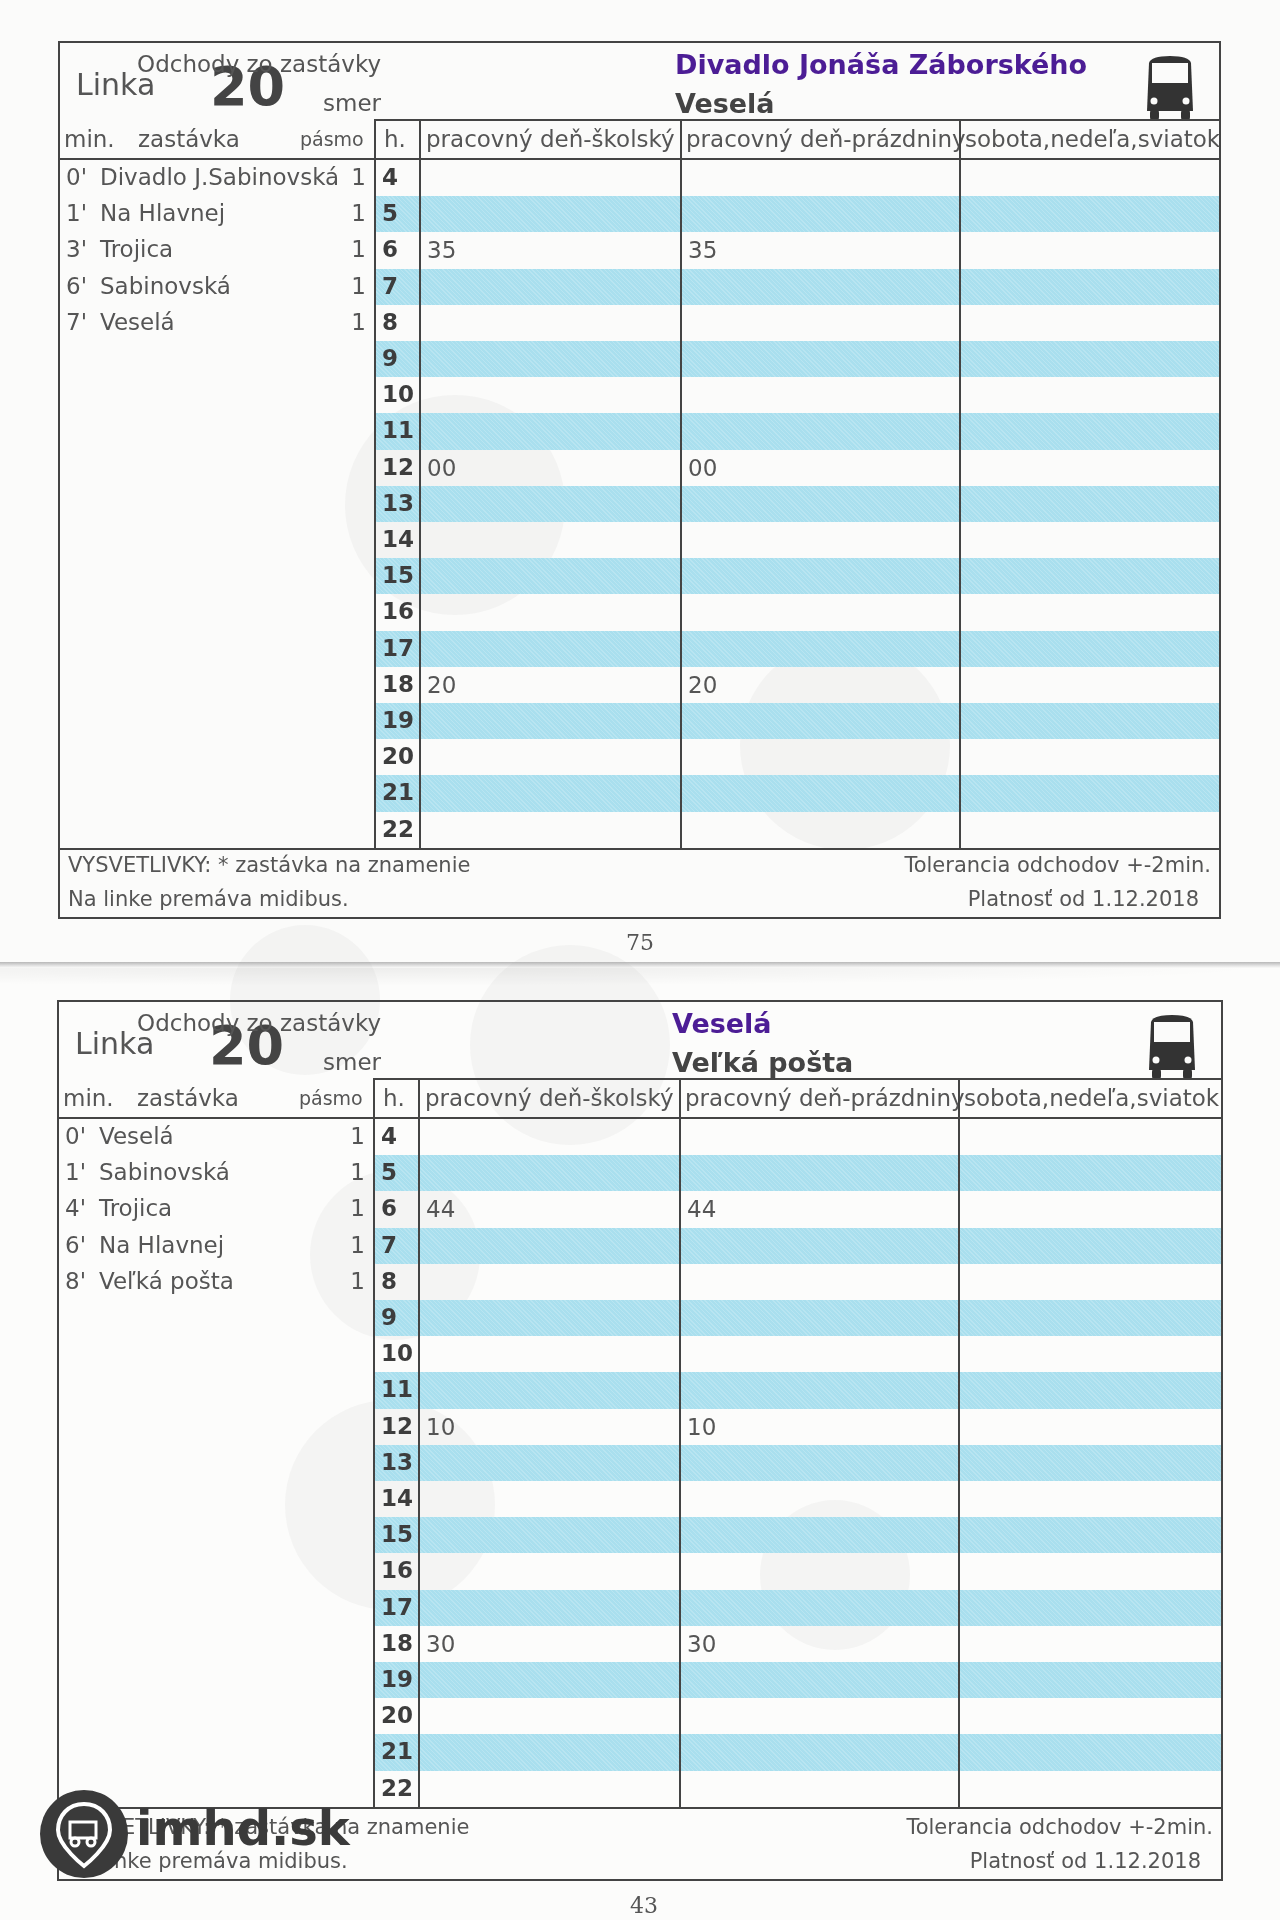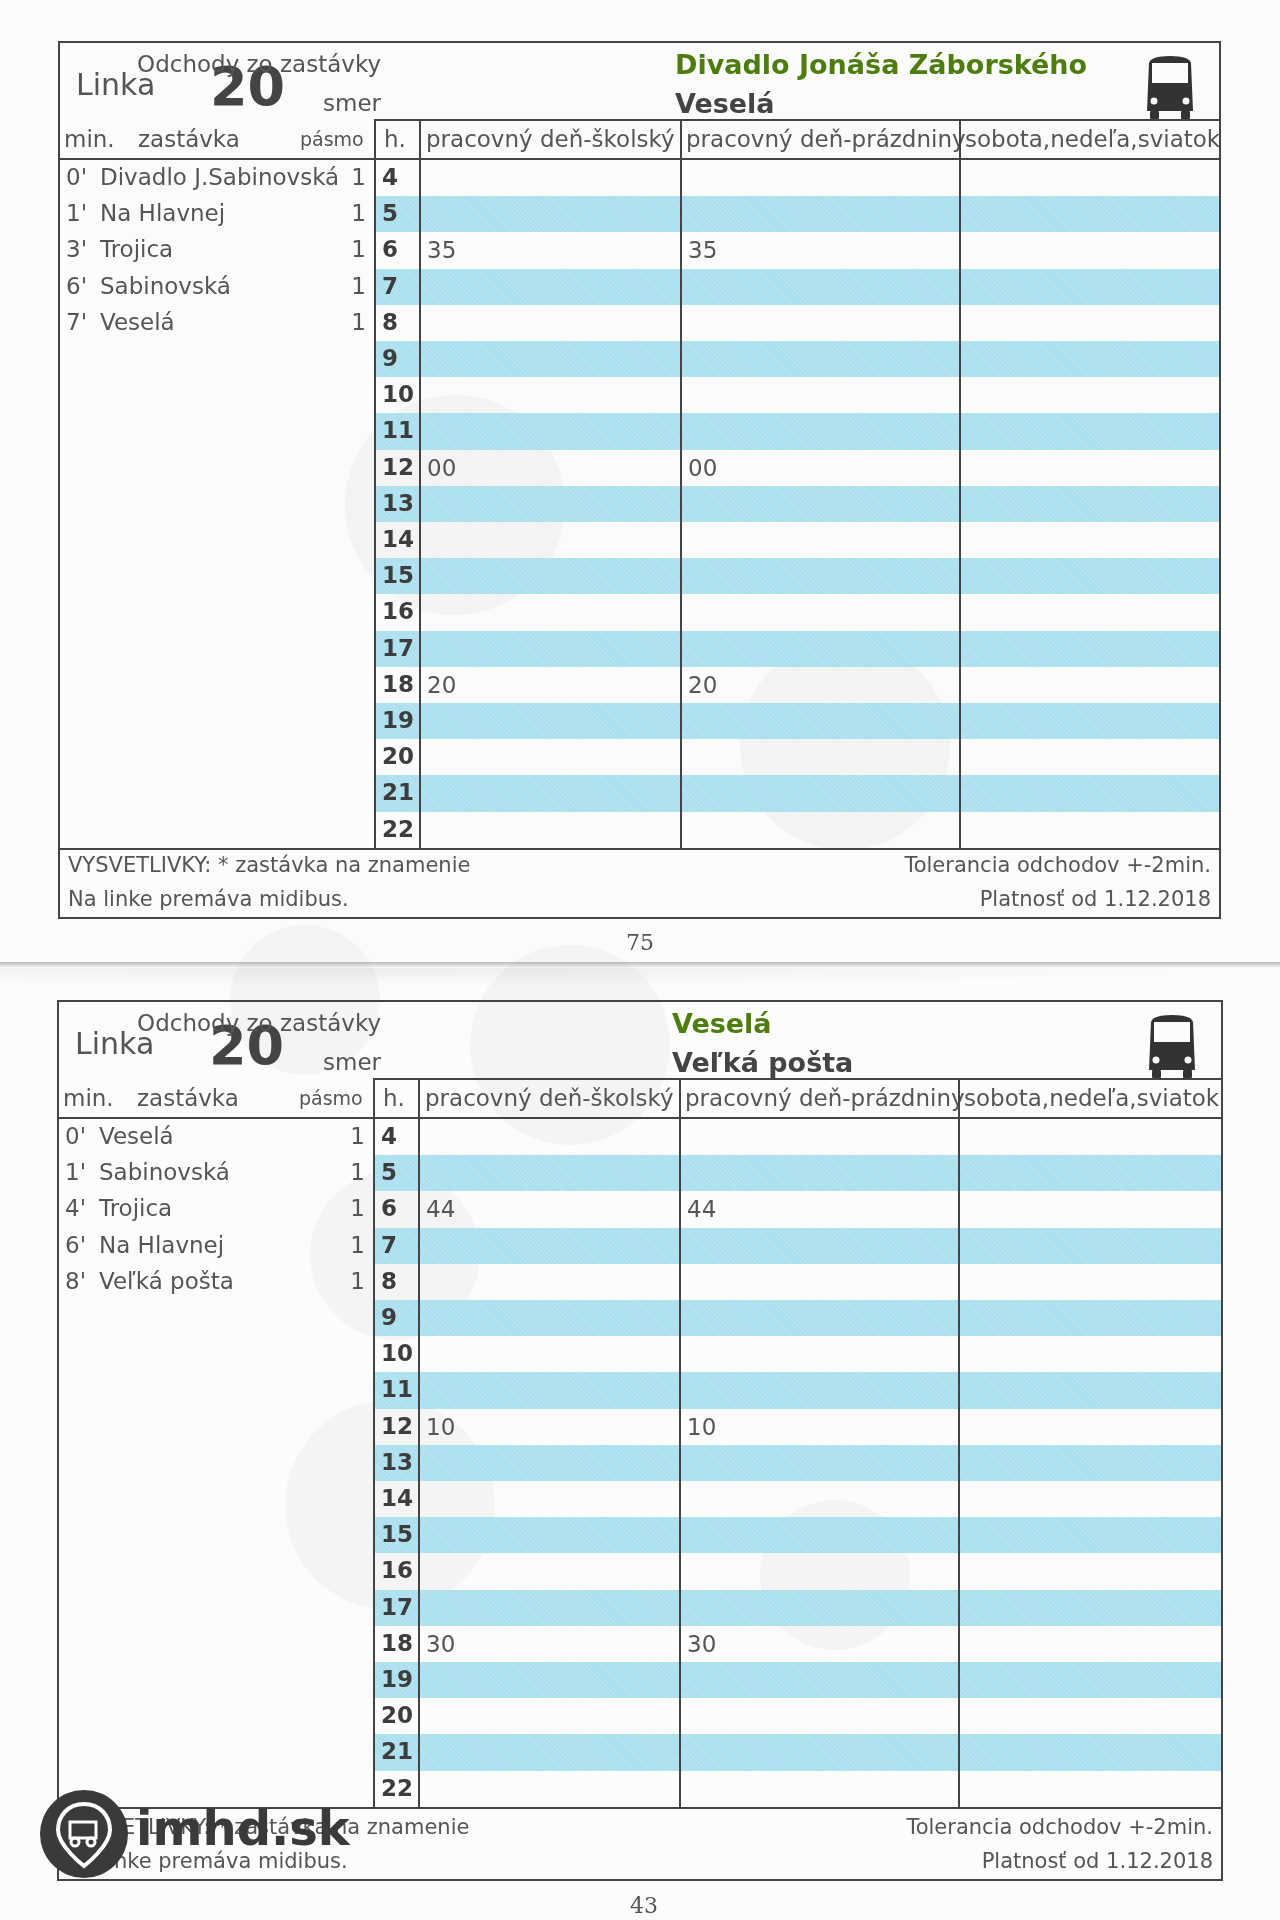--- a/index.html
+++ b/index.html
@@ -28,21 +28,21 @@
     box-sizing: border-box;
   }
   .tt.t1 { left: 58px; top: 41px; width: 1163px; height: 878px; }
   .tt.t2 { left: 57px; top: 1000px; width: 1166px; height: 881px; }
 
   .hdr { position: absolute; left: 0; top: 4px; right: 0; height: 80px; }
   .linka-label { position: absolute; left: 16px; top: 20px; font-size: 30px; color: #555; }
   .linka-num { position: absolute; left: 150px; top: 8px; font-size: 54px; font-weight: bold; color: #444; }
   .odch-label { position: absolute; right: 838px; top: 4px; font-size: 23px; color: #555; text-align: right; white-space: nowrap; }
   .smer-label { position: absolute; right: 838px; top: 43px; font-size: 23px; color: #555; white-space: nowrap; }
-  .stop-name { position: absolute; left: 615px; top: 2px; font-size: 27px; font-weight: bold; color: #4d7c0f; white-space: nowrap; }
+  .stop-name { position: absolute; left: 615px; top: 2px; font-size: 27px; font-weight: bold; color: #4c1d95; white-space: nowrap; }
   .smer-name { position: absolute; left: 615px; top: 41px; font-size: 27px; font-weight: bold; color: #444; white-space: nowrap; }
   .t2 .odch-label, .t2 .smer-label { right: 840px; }
   .t2 .stop-name, .t2 .smer-name { left: 613px; }
   .bus-icon { position: absolute; right: 20px; top: 6px; width: 58px; height: 70px; }
 
   .colhdr {
     position: absolute; left: 0; right: 0; top: 78px; height: 37px;
     font-size: 23px; color: #555;
   }
   .colhdr .cell { position: absolute; top: 0; height: 37px; line-height: 37px; white-space: nowrap; }
@@ -61,21 +61,21 @@
     background-color: #a9dfee;
     background-image: repeating-linear-gradient(45deg, rgba(255,255,255,0.18) 0 1px, rgba(255,255,255,0) 1px 3px);
   }
   .hrow .hr { position: absolute; left: 6px; top: 4px; font-size: 23px; font-weight: bold; color: #3d3d3d; }
   .hrow .mins { position: absolute; top: 5px; font-size: 23px; color: #555; white-space: nowrap; }
 
   .footer { position: absolute; left: 0; right: 0; bottom: 0; height: 70px; font-size: 21px; color: #555; }
   .footer .l1 { position: absolute; left: 8px; top: 6px; }
   .footer .l2 { position: absolute; left: 8px; top: 40px; }
   .footer .r1 { position: absolute; right: 8px; top: 6px; text-align: center; }
-  .footer .r2 { position: absolute; right: 8px; top: 40px; text-align: center; }
+  .footer .r2 { position: absolute; right: 20px; top: 40px; text-align: center; }
 
   .page-num { position: absolute; font-family: "DejaVu Serif", serif; font-size: 22px; color: #555; }
   .page-num.p1 { left: 626px; top: 930px; }
   .page-num.p2 { left: 630px; top: 1893px; }
 
   .wm {
     position: absolute; border-radius: 50%;
     background: rgba(180,180,180,0.10);
   }
   .logo { position: absolute; left: 40px; top: 1790px; width: 300px; height: 88px; }

